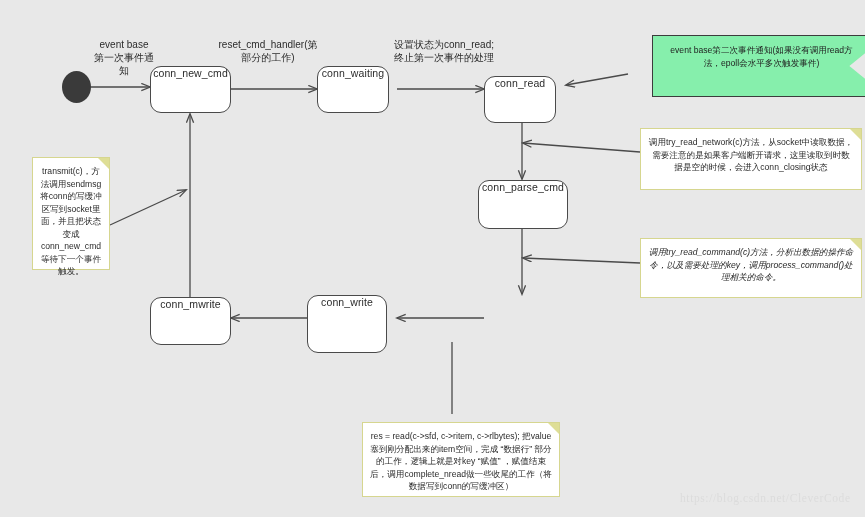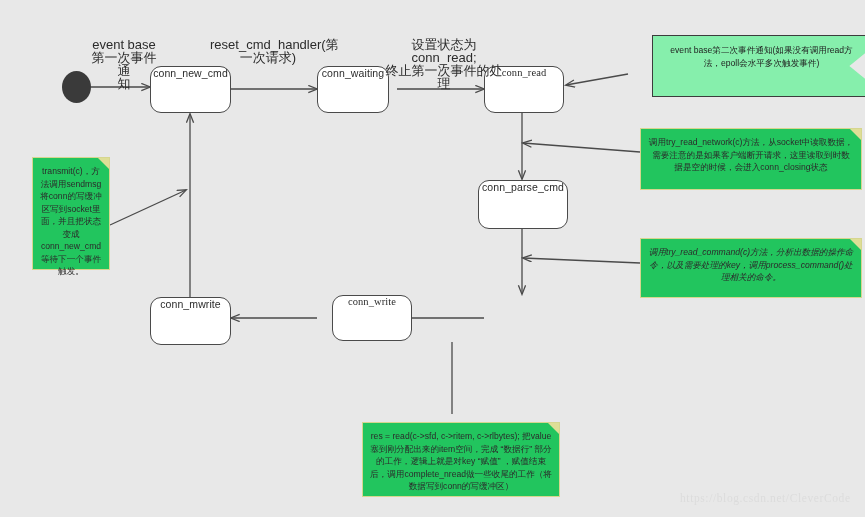--- a/index.html
+++ b/index.html
@@ -23,29 +23,29 @@
     font-size:10.5px;color:#2b2b2b;
     letter-spacing:.1px;
   }
   .start-node{
     position:absolute;
     background:#3a3a3a;
     border-radius:50%;
   }
   .edge-label{
     position:absolute;
-    font-size:13px;
+    font-size:10px;
     color:#2b2b2b;
     text-align:center;
     line-height:13px;
     white-space:pre-line;
   }
   .note{
     position:absolute;
-    background:#22c55e;
+    background:#ffffff;
     border:1px solid #d6d68f;
     box-sizing:border-box;
     font-size:8.6px;
     color:#2b2b2b;
     line-height:12.5px;
     padding:7px 7px 6px 7px;
     text-align:center;
   }
   .note .fold{
     position:absolute;top:0;right:0;
@@ -114,43 +114,43 @@
   <div class="start-node" style="left:62px;top:71px;width:29px;height:32px;"></div>
 
   <div class="node" style="left:150px;top:66px;width:81px;height:47px;">
     <span>conn_new_cmd</span>
   </div>
 
   <div class="node" style="left:317px;top:66px;width:72px;height:47px;">
     <span>conn_waiting</span>
   </div>
 
-  <div class="node" style="left:484px;top:66px;width:80px;height:47px;font-family:Liberation Serif, serif;">
+  <div class="node" style="left:484px;top:76px;width:72px;height:47px;">
     <span>conn_read</span>
   </div>
 
   <div class="node" style="left:478px;top:180px;width:90px;height:49px;">
     <span>conn_parse_cmd</span>
   </div>
 
 
-  <div class="node" style="left:332px;top:295px;width:80px;height:46px;font-family:Liberation Serif, serif;">
+  <div class="node" style="left:307px;top:295px;width:80px;height:58px;">
     <span>conn_write</span>
   </div>
 
   <div class="node" style="left:150px;top:297px;width:81px;height:48px;">
     <span>conn_mwrite</span>
   </div>
 
   <div class="edge-label" style="left:88px;top:38px;width:72px;">event base
 第一次事件通
 知</div>
 
   <div class="edge-label" style="left:210px;top:38px;width:116px;">reset_cmd_handler(第
-一次请求)</div>
+部分的工作)</div>
 
   <div class="edge-label" style="left:383px;top:38px;width:122px;">设置状态为conn_read;
 终止第一次事件的处理</div>
 
   <div class="banner" style="left:628px;top:35px;width:235px;height:62px;">
     <span>event base第二次事件通知(如果没有调用read方法，epoll会水平多次触发事件)</span>
   </div>
 
   <div class="note" style="left:32px;top:157px;width:78px;height:113px;">
     <span class="fold"></span>

